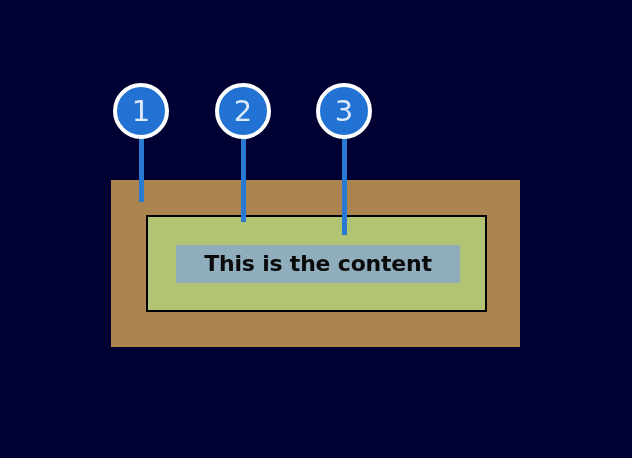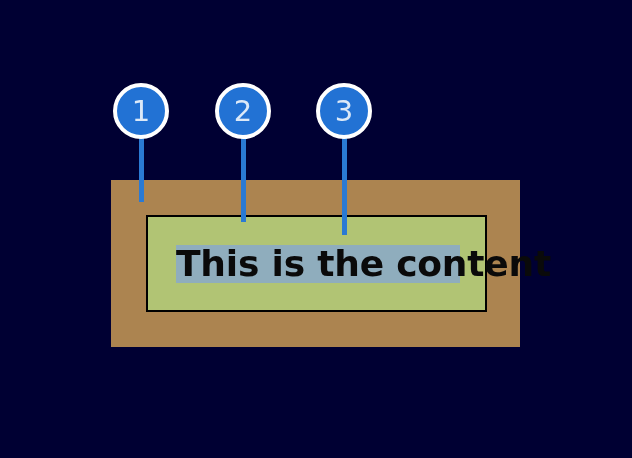--- a/index.html
+++ b/index.html
@@ -45,21 +45,21 @@
 
   
   .content-text {
     position: absolute;
     left: 176px;
     top: 245px;
     width: 284px;
     height: 38px;
     background: #8fadbd;
     color: #0a0a0a;
-    font-size: 36px;
+    font-size: 22px;
     font-weight: bold;
     line-height: 38px;
     text-align: center;
     white-space: nowrap;
     box-sizing: border-box;
     letter-spacing: -0.2px;
   }
 
   
   .leader {

